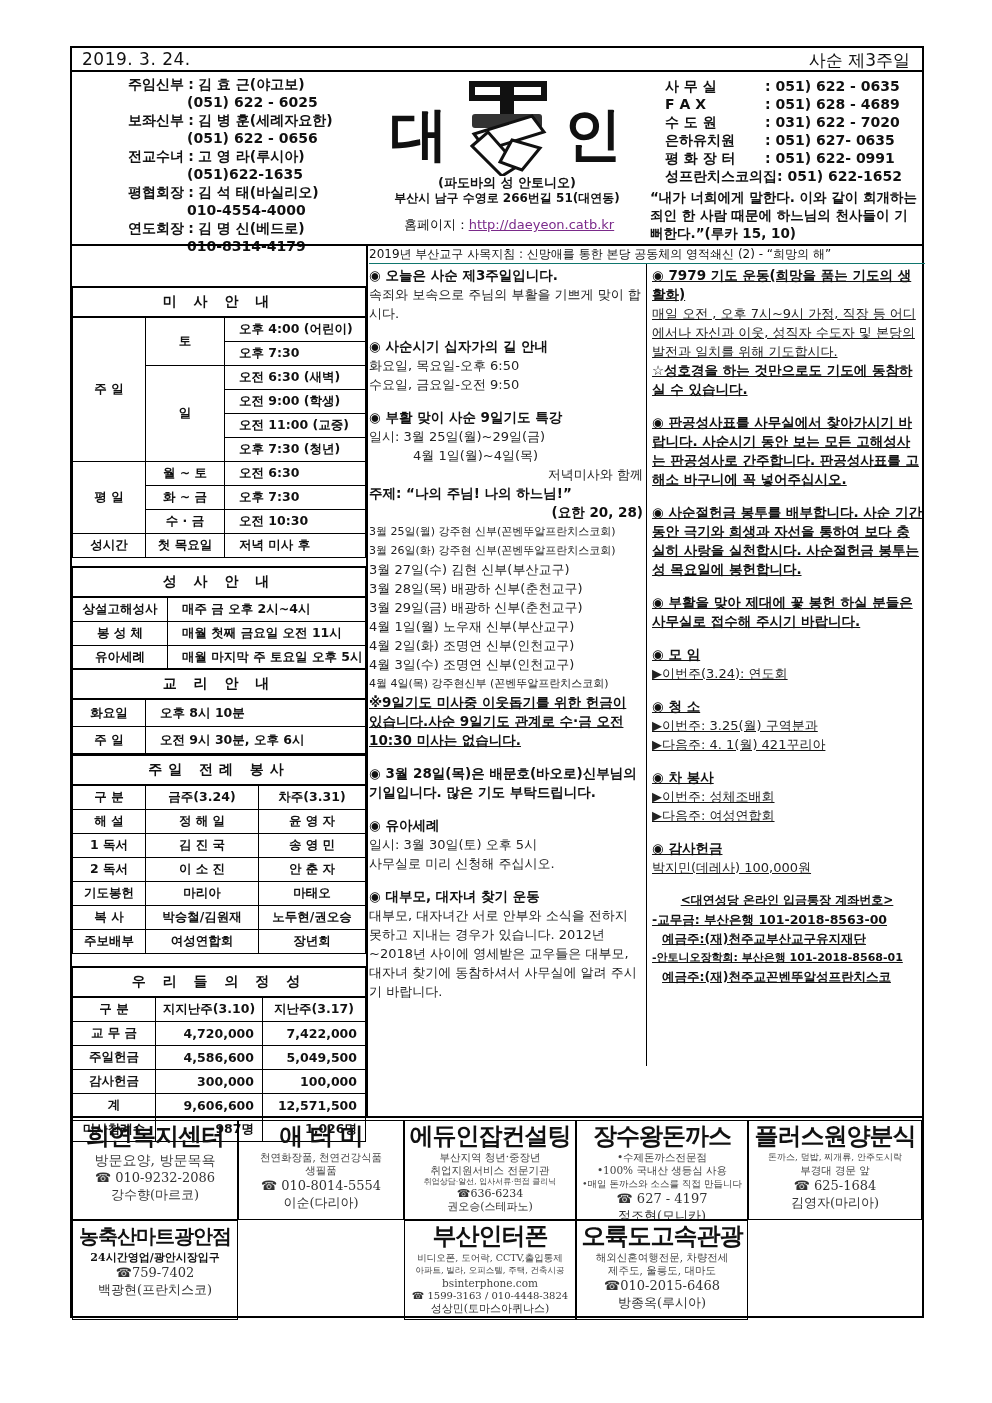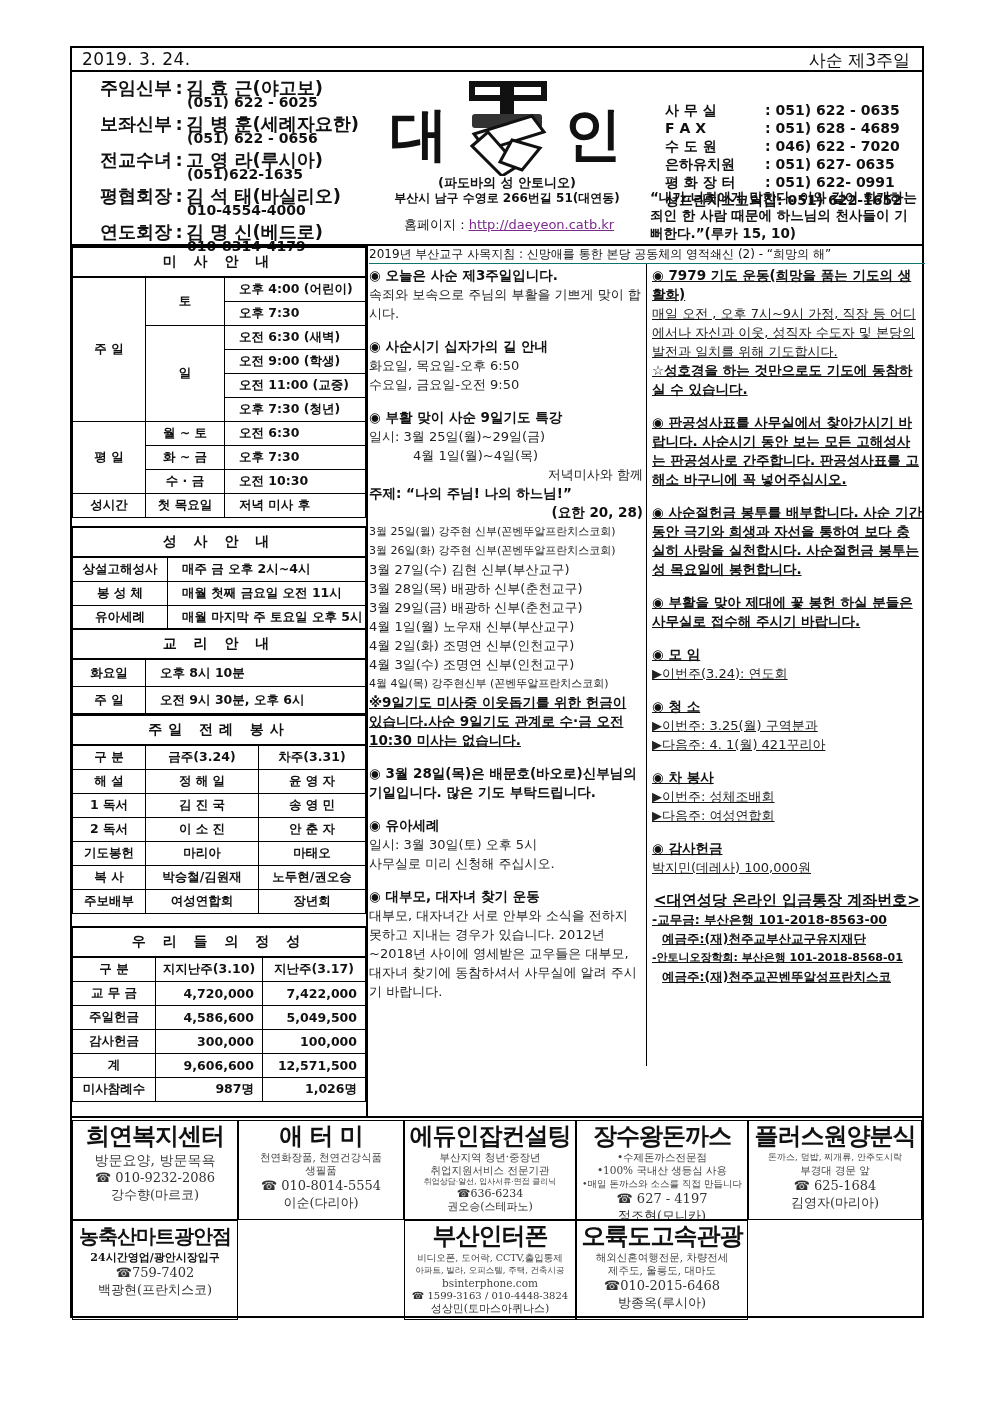--- a/index.html
+++ b/index.html
@@ -7,36 +7,36 @@
   .page { position:absolute; left:70px; top:46px; width:854px; height:1272px; border:2px solid #000; box-sizing:border-box; }
   .abs { position:absolute; }
   .hline { position:absolute; background:#000; }
   .vline { position:absolute; background:#000; }
   
   .datebar { left:0; top:0; width:850px; height:24px; border-bottom:2px solid #000; box-sizing:border-box; }
   .date { left:10px; top:1px; font-size:17px; letter-spacing:0.5px; }
   .week { right:12px; top:1px; font-size:17px; }
   
   .hdr-left { left:0; top:24px; width:295px; height:172px; }
-  .hrow { position:absolute; font-size:18px; font-weight:bold; white-space:nowrap; }
+  .hrow { position:absolute; font-size:14px; font-weight:bold; white-space:nowrap;margin-left:12px; }
   .hrow .lab { display:inline-block; width:100px; text-align:right; }
   .hrow .sep { display:inline-block; width:14px; text-align:center; }
   .hphone { position:absolute; left:115px; font-size:14px; font-weight:bold; }
   
   .logo { left:300px; top:28px; width:270px; height:120px; }
   .parish { font-size:13px; font-weight:bold; text-align:center; white-space:nowrap; }
   .homepage { font-size:13px; white-space:nowrap; }
   .homepage a { color:#7a2a8a; text-decoration:underline; }
   
   .hdr-right { left:585px; top:26px; width:265px; }
-  .crow { position:absolute; left:8px; font-size:14px; font-weight:bold; white-space:nowrap;margin-top:24px; }
+  .crow { position:absolute; left:8px; font-size:14px; font-weight:bold; white-space:nowrap; }
   .crow .lab { display:inline-block; width:100px; letter-spacing:0px; }
   .quote { position:absolute; left:578px; top:140px; width:270px; font-size:13.5px; font-weight:bold; line-height:18px; }
   
-  table { border-collapse:collapse; }
+  table { border-collapse:collapse;margin-top:40px; }
   .lt { position:absolute; left:0; width:294px; font-size:12.5px; font-weight:bold; }
   .lt td { border:1px solid #000; height:23px; text-align:center; padding:0; }
   .lt .sec td { font-size:14px; letter-spacing:6px; height:28px; border-top:2px solid #000; border-bottom:2px solid #000; }
   .lt td.l { text-align:left; padding-left:14px; }
   .lt td.r { text-align:right; padding-right:8px; }
   
   .mid { position:absolute; left:297px; top:198px; width:274px; font-size:13px; line-height:19px; }
   .banner { position:absolute; left:297px; top:198px; width:556px; font-size:12px; font-weight:normal; white-space:nowrap; border-bottom:1px solid #0f766e; height:17px; }
   .h { font-weight:bold; font-size:13.5px; }
   .p { color:#222; }
@@ -91,21 +91,21 @@
   <div class="abs parish" style="left:300px;top:126px;width:270px;">(파도바의 성 안토니오)</div>
   <div class="abs parish" style="left:300px;top:142px;width:270px;font-size:12px;">부산시 남구 수영로 266번길 51(대연동)</div>
   <div class="abs homepage" style="left:332px;top:168px;">
     <span>홈페이지 :</span>
     <a>http://daeyeon.catb.kr</a>
   </div>
 
   <div class="abs hdr-right">
     <div class="crow" style="top:4px"><span class="lab">사  무  실</span><span>: 051) 622 - 0635</span></div>
     <div class="crow" style="top:22px"><span class="lab">F   A   X</span><span>: 051) 628 - 4689</span></div>
-    <div class="crow" style="top:40px"><span class="lab">수  도  원</span><span>: 046) 622 - 7020</span></div>
+    <div class="crow" style="top:40px"><span class="lab">수  도  원</span><span>: 031) 622 - 7020</span></div>
     <div class="crow" style="top:58px"><span class="lab">은하유치원</span><span>: 051) 627- 0635</span></div>
     <div class="crow" style="top:76px"><span class="lab">평 화 장 터</span><span>: 051) 622- 0991</span></div>
     <div class="crow" style="top:94px"><span class="lab" style="width:auto">성프란치스코의집</span><span>: 051) 622-1652</span></div>
   </div>
   <div class="quote">“내가 너희에게 말한다. 이와 같이 회개하는 죄인 한 사람 때문에 하느님의 천사들이 기뻐한다.”(루카 15, 10)</div>
 
   <div class="hline" style="left:0;top:196px;width:850px;height:2px;"></div>
 
   <div class="vline" style="left:294px;top:196px;width:2px;height:872px;"></div>
   <div class="vline" style="left:574px;top:216px;width:1px;height:802px;"></div>
@@ -329,21 +329,21 @@
     <div class="p">▶이번주: 3.25(월) 구역분과</div>
     <div class="p">▶다음주: 4. 1(월) 421꾸리아</div>
     <div class="gap"></div>
     <div class="h">◉ 차 봉사</div>
     <div class="p">▶이번주: 성체조배회</div>
     <div class="p">▶다음주: 여성연합회</div>
     <div class="gap"></div>
     <div class="h">◉ 감사헌금</div>
     <div class="p">박지민(데레사) 100,000원</div>
     <div class="gap"></div>
-    <div class="h" style="text-align:center;font-size:15px">&lt;대연성당 온라인 입금통장 계좌번호&gt;</div>
+    <div class="h" style="text-align:center;font-size:12px">&lt;대연성당 온라인 입금통장 계좌번호&gt;</div>
     <div class="h" style="font-size:12.5px">-교무금: 부산은행 101-2018-8563-00</div>
     <div class="h" style="font-size:12.5px;padding-left:10px"> 예금주:(재)천주교부산교구유지재단</div>
     <div class="h" style="font-size:11px">-안토니오장학회: 부산은행 101-2018-8568-01</div>
     <div class="h" style="font-size:12.5px;padding-left:10px"> 예금주:(재)천주교꼰벤뚜알성프란치스코</div>
   </div>
 
   <div class="ads">
     <div class="ad" style="left:0;top:2px;width:166px;">
       <div class="t">희연복지센터</div>
       <div class="s" style="font-size:14px;line-height:18px">방문요양, 방문목욕</div>

